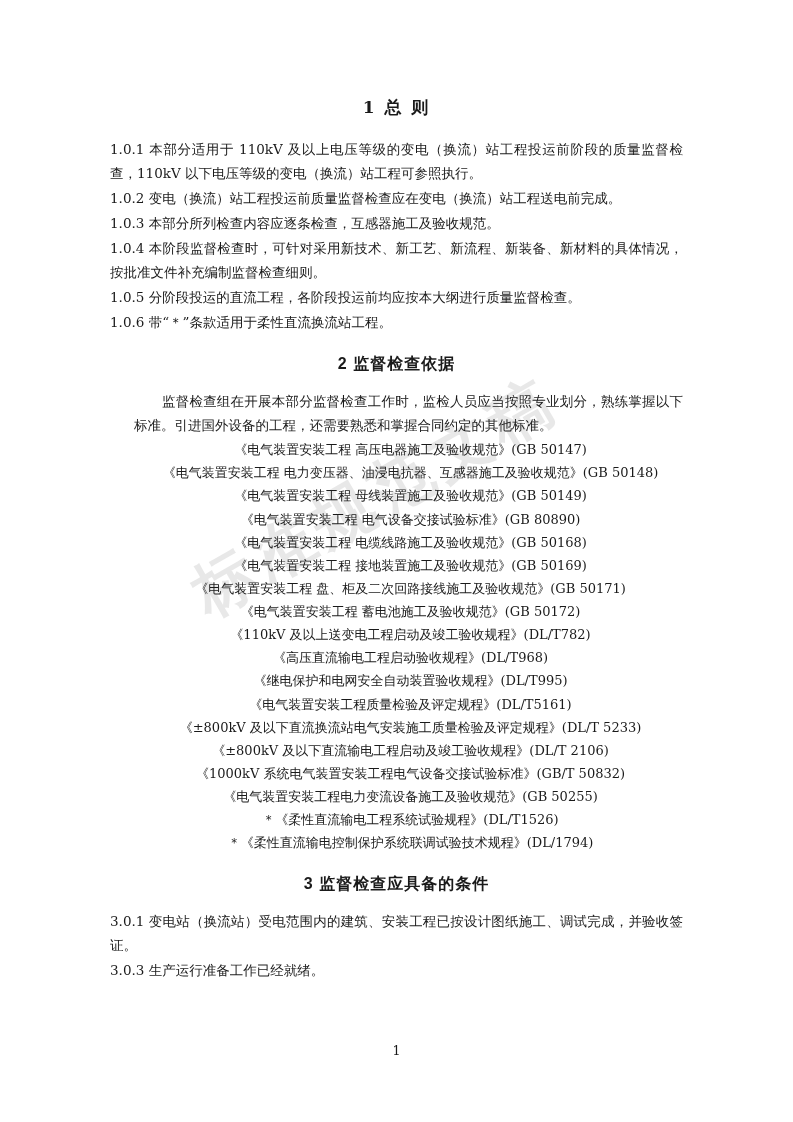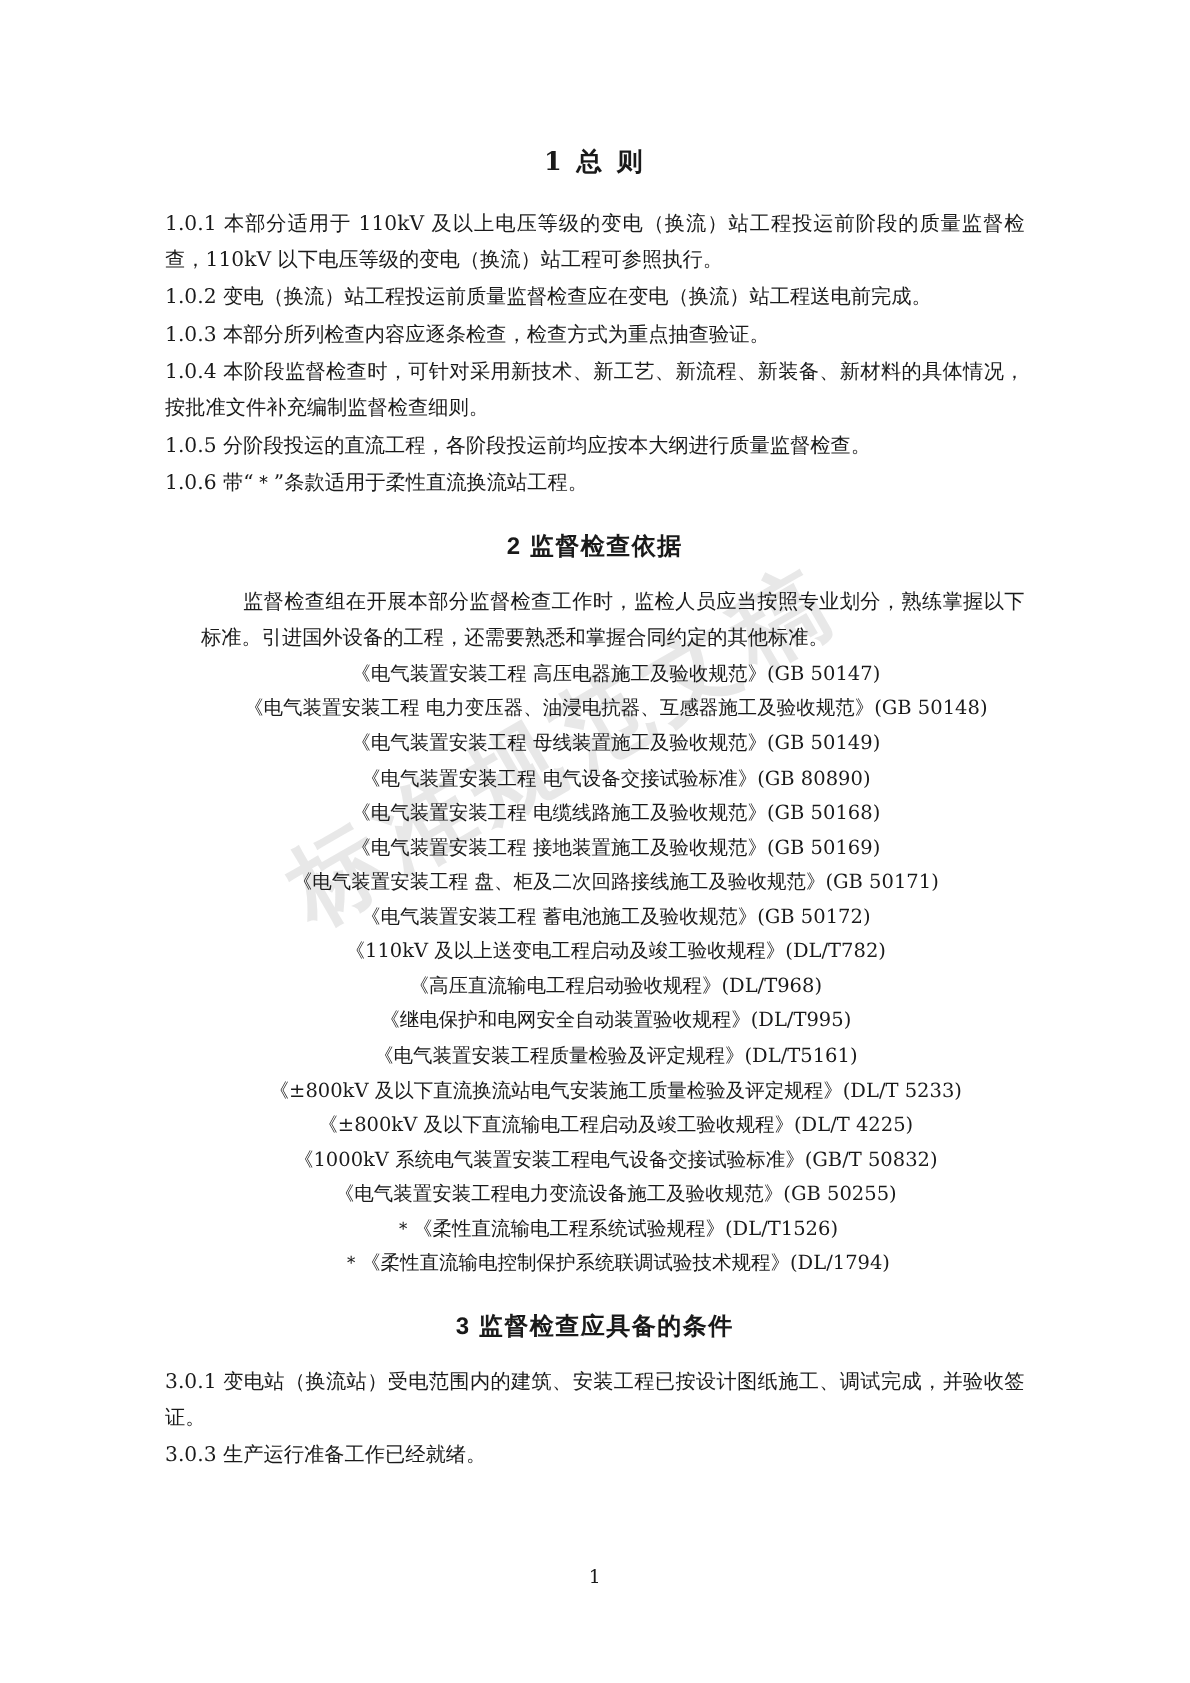--- a/index.html
+++ b/index.html
@@ -100,42 +100,42 @@
 
 <div class="page">
 
   <div class="watermark">标准规范文稿</div>
 
   <div class="content">
 
     <h1 class="section-title">1   总      则</h1>
     <p class="para">1.0.1 本部分适用于 110kV 及以上电压等级的变电（换流）站工程投运前阶段的质量监督检查，110kV 以下电压等级的变电（换流）站工程可参照执行。</p>
     <p class="para">1.0.2 变电（换流）站工程投运前质量监督检查应在变电（换流）站工程送电前完成。</p>
-    <p class="para">1.0.3 本部分所列检查内容应逐条检查，检查方式为重点抽查验证。</p>
+    <p class="para">1.0.3 本部分所列检查内容应逐条检查，互感器施工及验收规范。</p>
     <p class="para">1.0.4  本阶段监督检查时，可针对采用新技术、新工艺、新流程、新装备、新材料的具体情况，按批准文件补充编制监督检查细则。</p>
     <p class="para">1.0.5 分阶段投运的直流工程，各阶段投运前均应按本大纲进行质量监督检查。</p>
     <p class="para">1.0.6 带“＊”条款适用于柔性直流换流站工程。</p>
 
     <h2 class="section-title">2   监督检查依据</h2>
     <p class="para indent2">监督检查组在开展本部分监督检查工作时，监检人员应当按照专业划分，熟练掌握以下标准。引进国外设备的工程，还需要熟悉和掌握合同约定的其他标准。</p>
     <ul class="std-list">
       <li>《电气装置安装工程  高压电器施工及验收规范》(GB 50147)</li>
       <li>《电气装置安装工程  电力变压器、油浸电抗器、互感器施工及验收规范》(GB 50148)</li>
       <li>《电气装置安装工程  母线装置施工及验收规范》(GB 50149)</li>
       <li>《电气装置安装工程  电气设备交接试验标准》(GB 80890)</li>
       <li>《电气装置安装工程  电缆线路施工及验收规范》(GB 50168)</li>
       <li>《电气装置安装工程  接地装置施工及验收规范》(GB 50169)</li>
       <li>《电气装置安装工程  盘、柜及二次回路接线施工及验收规范》(GB 50171)</li>
       <li>《电气装置安装工程  蓄电池施工及验收规范》(GB 50172)</li>
       <li>《110kV 及以上送变电工程启动及竣工验收规程》(DL/T782)</li>
       <li>《高压直流输电工程启动验收规程》(DL/T968)</li>
       <li>《继电保护和电网安全自动装置验收规程》(DL/T995)</li>
       <li>《电气装置安装工程质量检验及评定规程》(DL/T5161)</li>
       <li>《±800kV 及以下直流换流站电气安装施工质量检验及评定规程》(DL/T 5233)</li>
-      <li>《±800kV 及以下直流输电工程启动及竣工验收规程》(DL/T 4225)</li>
+      <li>《±800kV 及以下直流输电工程启动及竣工验收规程》(DL/T 2106)</li>
       <li>《1000kV 系统电气装置安装工程电气设备交接试验标准》(GB/T 50832)</li>
       <li>《电气装置安装工程电力变流设备施工及验收规范》(GB 50255)</li>
       <li>＊《柔性直流输电工程系统试验规程》(DL/T1526)</li>
       <li>＊《柔性直流输电控制保护系统联调试验技术规程》(DL/1794)</li>
     </ul>
 
     <h2 class="section-title">3   监督检查应具备的条件</h2>
     <p class="para">3.0.1  变电站（换流站）受电范围内的建筑、安装工程已按设计图纸施工、调试完成，并验收签证。</p>
     <p class="para">3.0.3  生产运行准备工作已经就绪。</p>
 

